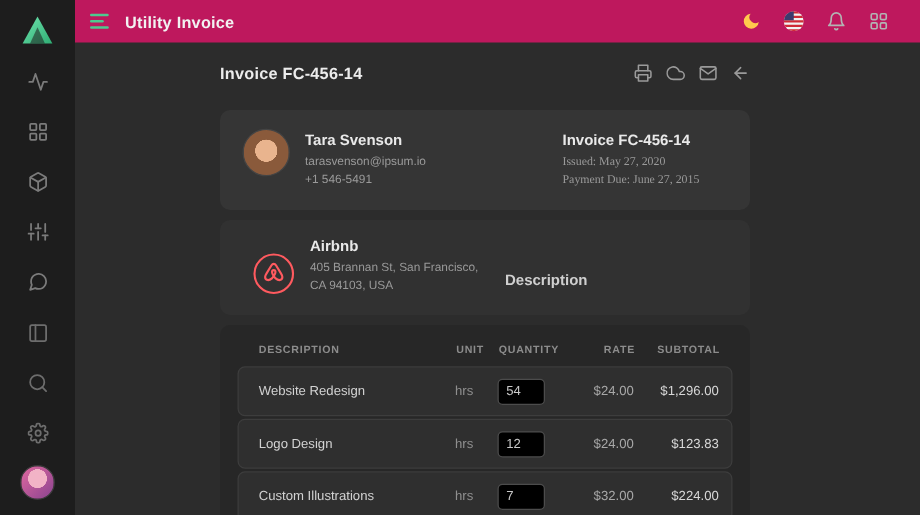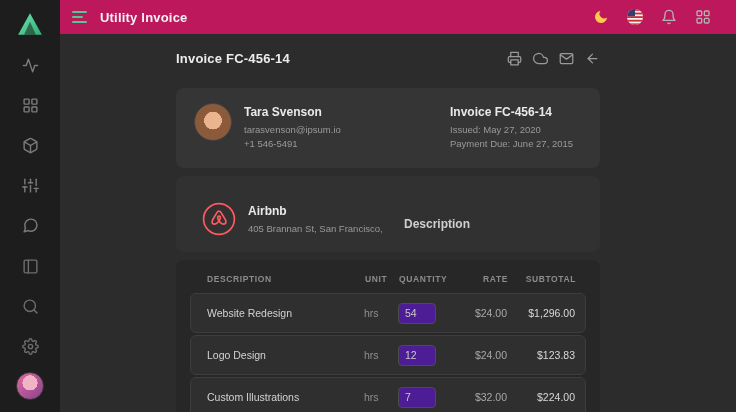--- a/index.html
+++ b/index.html
@@ -75,21 +75,21 @@
     background:
       radial-gradient(circle at 50% 46%, #e9b48e 0 33%, rgba(0,0,0,0) 34%),
       radial-gradient(circle at 50% 50%, #8a5a3b 0 72%, #6e452d 100%);
     border:1px solid #444;
   }
   .cust-info { margin-left:12px; padding-top:2px; }
   .cust-name { font-size:12px; font-weight:700; color:#e9e9e9; margin-bottom:4px; }
   .cust-sub { font-size:9.5px; color:#9a9a9a; line-height:1.5; }
   .inv-meta { margin-left:auto; width:132px; padding-top:2px; }
   .inv-meta-title { font-size:12px; font-weight:700; color:#e9e9e9; margin-bottom:4px; }
-  .inv-meta-line { font-size:9.5px; color:#9a9a9a; line-height:1.5; }
+  .inv-meta-line { font-size:9.5px; color:#9a9a9a; line-height:1.5;font-family:Liberation Serif, serif; }
 
   
   .sec-company { height:76px; background:#313131; display:flex; align-items:flex-end; padding:16px 18px 16px 26px; }
   .airbnb { width:34px; height:34px; flex:none; color:#ff5a5f; }
   .airbnb svg { width:34px; height:34px; stroke:currentColor; fill:none; stroke-width:1.6; stroke-linecap:round; stroke-linejoin:round; }
   .comp-info { margin-left:12px; width:140px; padding-top:1px; }
   .comp-name { font-size:12px; font-weight:700; color:#e9e9e9; margin-bottom:4px; }
   .comp-sub { font-size:9.5px; color:#9a9a9a; line-height:1.5; }
   .desc-block { margin-left:auto; width:178px; padding-top:1px; }
   .desc-title { font-size:12px; font-weight:700; color:#cfcfcf; margin-bottom:5px; }
@@ -101,21 +101,21 @@
   .t-head { padding:0 10px 0 17px; margin-bottom:9px; }
   .t-head span { font-size:8.5px; font-weight:700; letter-spacing:.6px; color:#8c8c8c; }
   .th-rate, .th-subtotal { text-align:right; }
   .t-row {
     height:40px; background:#2f2f2f; border:1px solid #3d3d3d; border-radius:6px;
     padding:0 10px 0 16px; margin-bottom:2px; font-size:10.5px;
   }
   .cell-desc { color:#d2d2d2; }
   .cell-unit { color:#8f8f8f; }
   .qty-input {
-    width:38px; height:21px; background:#4c1d95; border:1px solid #4c4c4c; border-radius:4px;
+    width:38px; height:21px; background:#000000; border:1px solid #4c4c4c; border-radius:4px;
     color:#c9c9c9; font-size:10.5px; padding:0 4px 0 6px; font-family:inherit; outline:none;
   }
   .cell-rate { color:#a8a8a8; text-align:right; }
   .cell-subtotal { color:#d8d8d8; text-align:right; }
 </style>
 </head>
 <body>
 
 <aside class="sidebar">
   <button class="logo">
@@ -294,20 +294,21 @@
       <div class="airbnb">
         <svg viewBox="0 0 32 32">
           <circle cx="16" cy="16" r="14.5"></circle>
           <path d="M11.8 20.8c-1.3 0-2.3-1-2.3-2.3 0-.8.4-1.7 1.1-2.8l3.6-5.9c.5-.8 1.1-1.2 1.8-1.2s1.3.4 1.8 1.2l3.6 5.9c.7 1.1 1.1 2 1.1 2.8 0 1.3-1 2.3-2.3 2.3-.9 0-1.9-.5-2.8-1.3-.5-.5-.9-1-1.4-1.7-.5.7-.9 1.2-1.4 1.7-.9.8-1.9 1.3-2.8 1.3z"></path>
           <path d="M16 17.8c.8-1.2 1.3-2.2 1.3-3.1 0-.8-.6-1.4-1.3-1.4s-1.3.6-1.3 1.4c0 .9.5 1.9 1.3 3.1z"></path>
         </svg>
       </div>
       <div class="comp-info">
         <div class="comp-name">Airbnb</div>
         <div class="comp-sub">405 Brannan St, San Francisco,</div>
+        <div class="comp-sub">CA 94103, USA</div>
       </div>
       <div class="desc-block">
         <div class="desc-title">Description</div>
       </div>
     </section>
 
     <section class="card sec-table">
       <div class="t-grid t-head">
         <span>DESCRIPTION</span>
         <span>UNIT</span>

